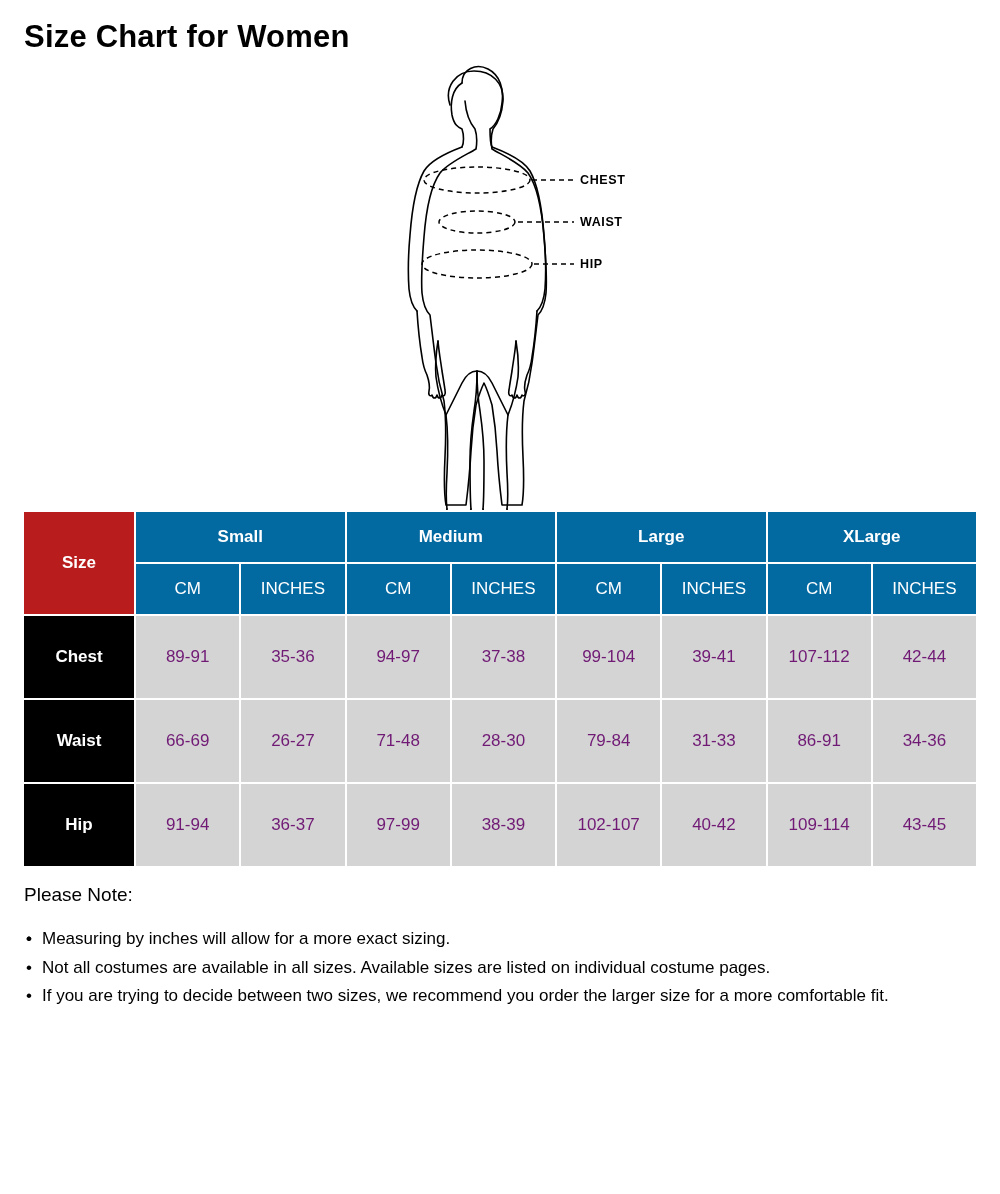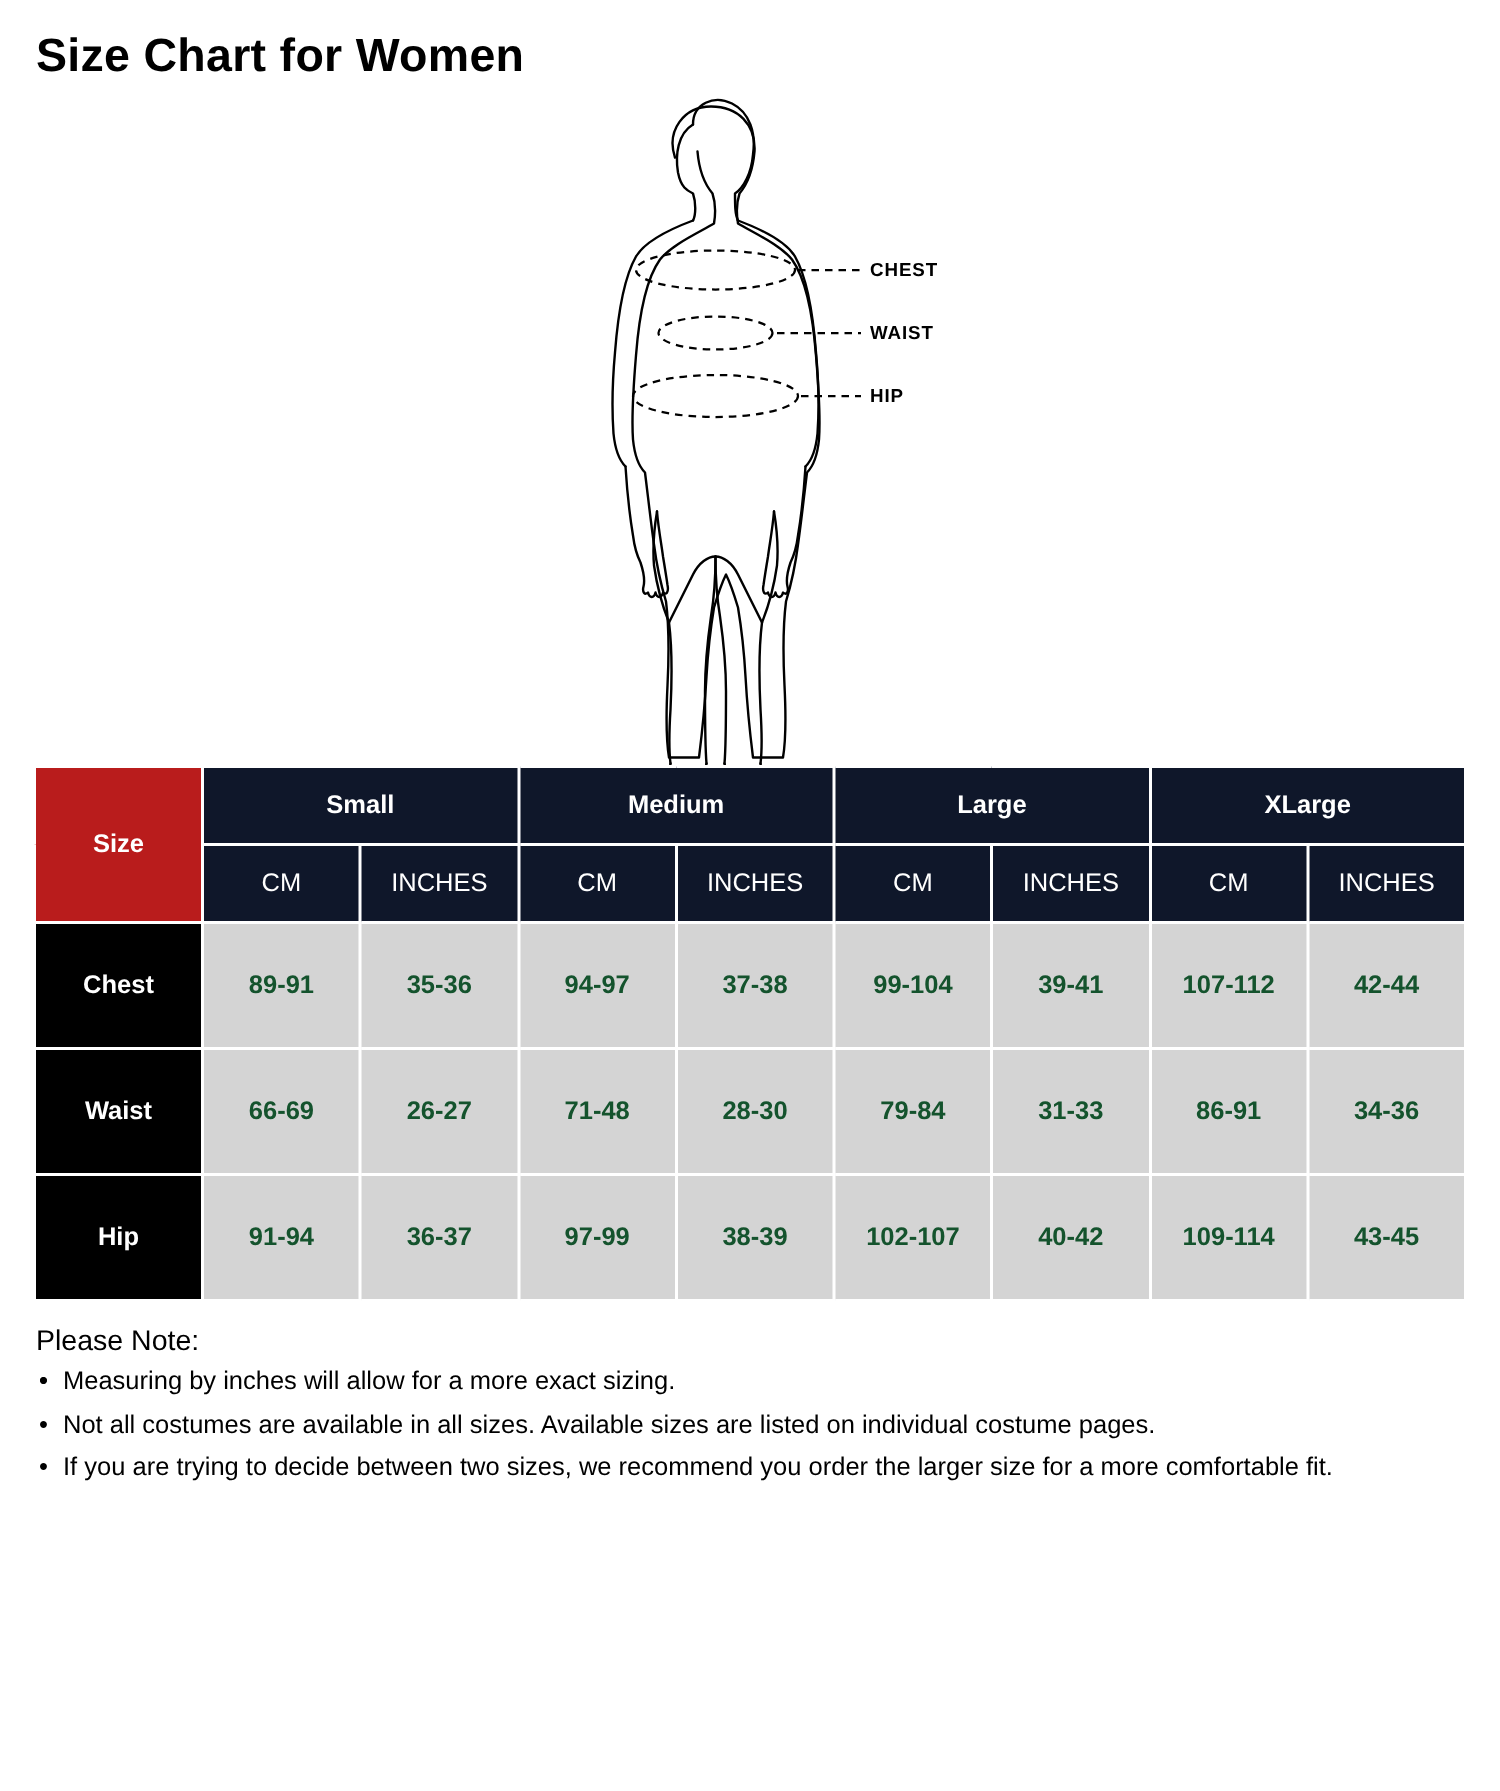--- a/index.html
+++ b/index.html
@@ -44,21 +44,21 @@
     margin: 0 auto;
     table-layout: fixed;
   }
   table.size-table td, table.size-table th {
     border: 2px solid #ffffff;
     text-align: center;
     vertical-align: middle;
     font-size: 17px;
   }
   .hdr-black {
-    background: #0f172a;
+    background: #0369a1;
     color: #ffffff;
     font-weight: bold;
   }
   .size-cell {
     background: #b91c1c;
     color: #ffffff;
     font-weight: bold;
     font-size: 19px;
     width: 108px;
   }
@@ -74,31 +74,30 @@
   }
   .row-label {
     background: #000000;
     color: #ffffff;
     font-weight: bold;
     font-size: 19px;
     height: 80px;
   }
   .data-cell {
     background: #d4d4d4;
-    color: #14532d;
+    color: #701a75;
     font-size: 17px;
     height: 80px;
-    font-weight: bold;
   }
   .notes {
     margin: 16px 0 0 2px;
   }
   .notes-title {
     font-size: 19px;
-    margin-bottom: 2px;
+    margin-bottom: 20px;
   }
   .note-item {
     font-size: 17px;
     line-height: 1.55;
     padding-left: 18px;
     position: relative;
     margin-bottom: 2px;
   }
   .note-item .bullet {
     position: absolute;

